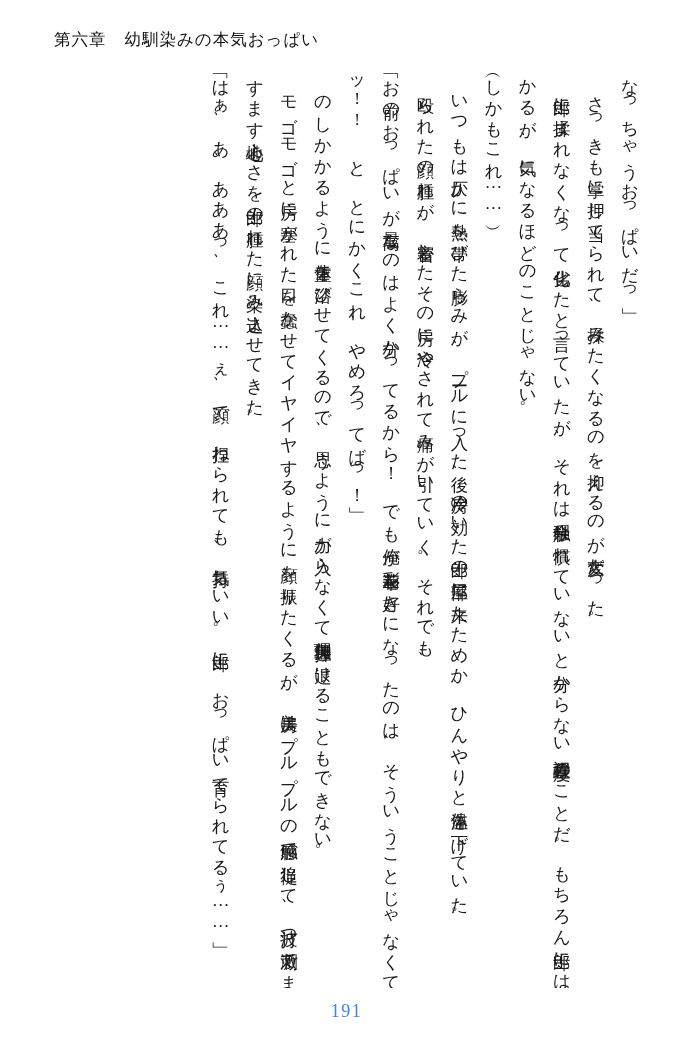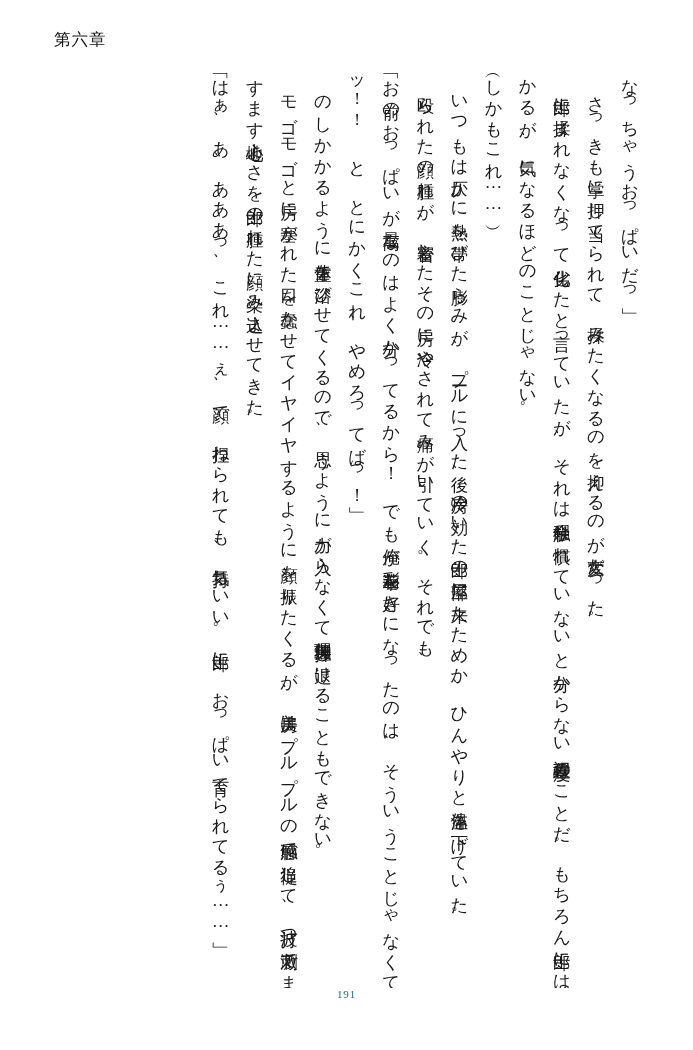--- a/index.html
+++ b/index.html
@@ -64,33 +64,35 @@
     text-indent: 1em;
   }
   .body-area p.noindent {
     text-indent: 0;
   }
   
   .footer {
     flex: 0 0 auto;
     height: 34px;
     display: flex;
+    align-items: flex-end;
     justify-content: center;
-    font-size: 11px;
+    font-size: 18px;
     letter-spacing: 0.08em;
-    color: #0f766e;
+    color: #3b82f6;
   }
 </style>
 </head>
 <body>
 
 <div class="page">
 
   <div class="header">
     <span class="chapter-num">第六章</span>
+    <span class="chapter-title">幼馴染みの本気おっぱい</span>
   </div>
 
   <div class="body-area">
     <p class="noindent">なっちゃうおっぱいだっ」</p>
     <p>さっきも掌に押し当てられて、揉みたくなるのを抑えるのが大変だった。</p>
     <p>士郎に揉まれなくなって劣化したと言っていたが、それは余程触り慣れていないと分からない誤差程度のことだ。もちろん士郎には分かるが、気になるほどのことじゃない。</p>
     <p class="noindent">（しかもこれ……）</p>
     <p>いつもは仄かに熱を帯びた膨らみが、プールに入った後、冷房の効いた士郎の部屋に来たためか、ひんやりと体温を下げていた。</p>
     <p>殴られた顔の腫れが、密着したその房に冷やされて痛みが引いていく。それでも、</p>
     <p class="noindent">「お前のおっぱいが最高なのはよく分かってるから！　でも俺が彩莉華を好きになったのは、そういうことじゃなくてッ!!　と、とにかくこれ、やめろってばっ！」</p>

